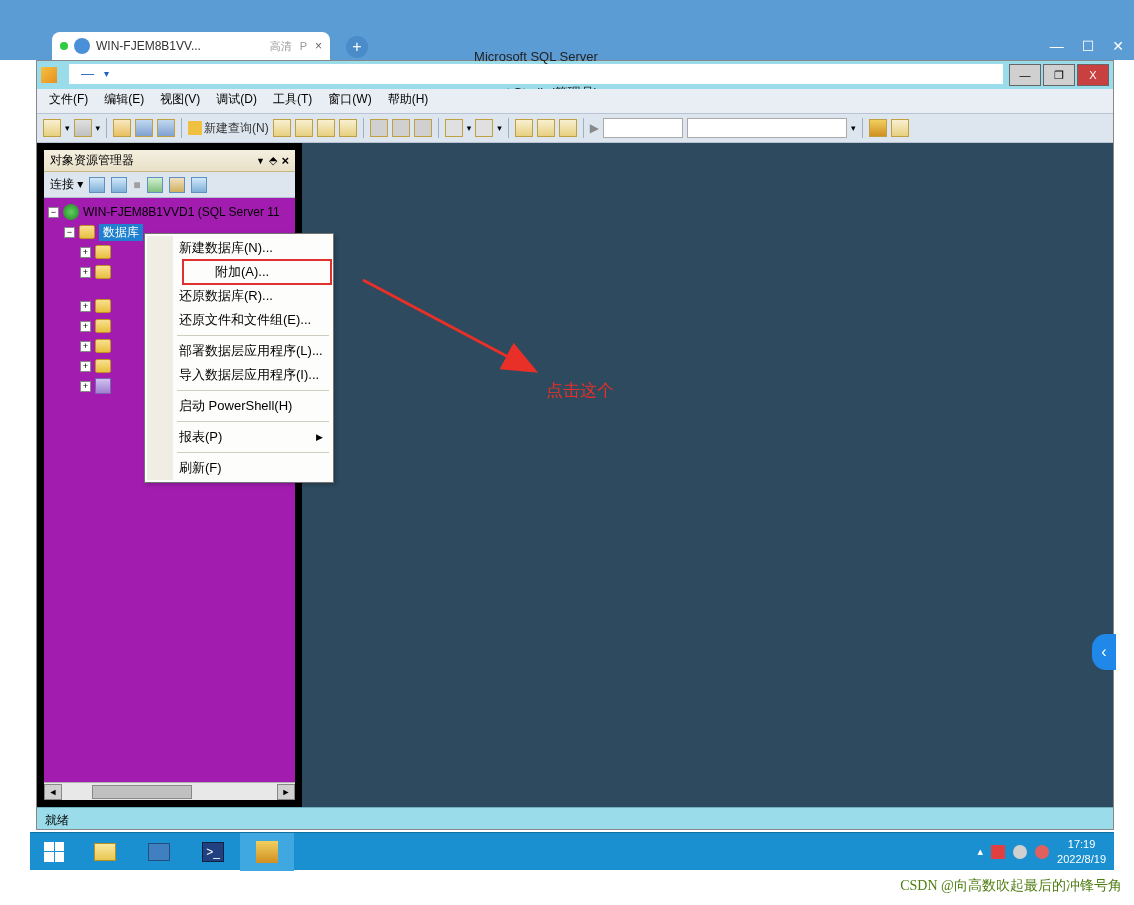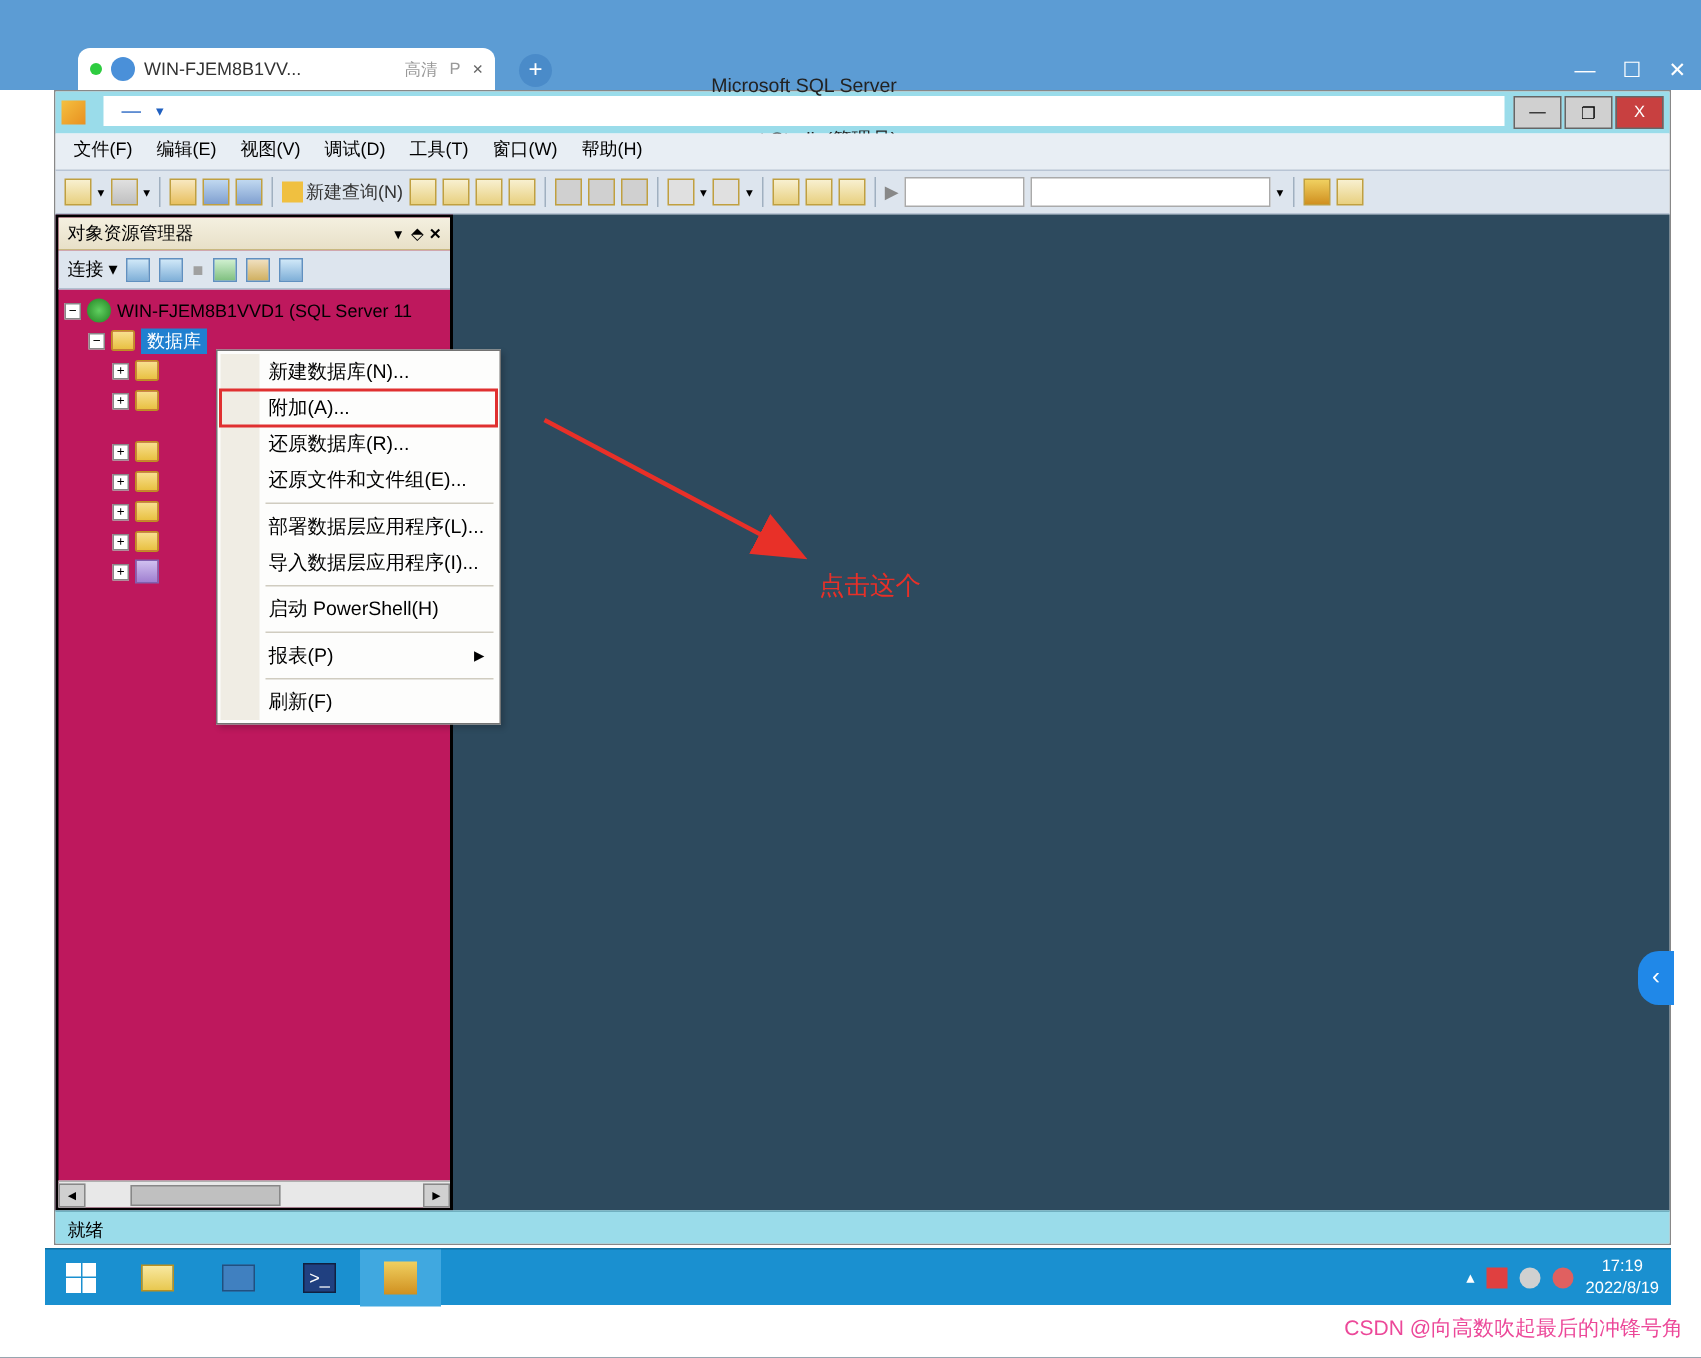--- a/index.html
+++ b/index.html
@@ -34,21 +34,21 @@
 .tb-icon { width: 18px; height: 18px; background: linear-gradient(#f8f0d0, #e8d080); border: 1px solid #c0a040; }
 .tb-sep { width: 1px; height: 20px; background: #a0b0c0; margin: 0 2px; }
 .new-query { display: flex; align-items: center; gap: 2px; color: #333; }
 .nq-icon { width: 14px; height: 14px; background: #f0c040; }
 .tb-input { width: 80px; height: 20px; border: 1px solid #aaa; background: #fff; }
 .tb-input.wide { width: 160px; }
 
 .ssms-body { flex: 1; display: flex; background: #2d4a5e; overflow: hidden; }
 
 
-.obj-explorer { width: 265px; background: #be185d; border: 2px solid #000000; display: flex; flex-direction: column; }
+.obj-explorer { width: 265px; background: #a21caf; border: 7px solid #000000; display: flex; flex-direction: column; }
 .oe-header { height: 22px; background: linear-gradient(#f4f0e0, #e8e0c8); border-bottom: 1px solid #c8b880; display: flex; align-items: center; padding: 0 6px; font-size: 12px; }
 .oe-header-title { flex: 1; }
 .oe-pin { font-size: 11px; margin: 0 4px; }
 .oe-close { font-size: 13px; font-weight: bold; }
 .oe-toolbar { height: 26px; background: #dde5ee; border-bottom: 1px solid #b0c0d0; display: flex; align-items: center; padding: 0 6px; font-size: 12px; gap: 6px; }
 .oe-tb-icon { width: 16px; height: 16px; background: linear-gradient(#d0e8f8, #80b0d8); border: 1px solid #6090c0; }
 .oe-tree { flex: 1; padding: 4px 0; font-size: 12px; overflow: hidden; }
 .tree-row { display: flex; align-items: center; height: 20px; padding-left: 4px; white-space: nowrap; }
 .tree-exp { width: 11px; height: 11px; border: 1px solid #888; display: flex; align-items: center; justify-content: center; font-size: 9px; margin-right: 4px; background: #fff; line-height: 1; }
 .server-icon { width: 16px; height: 16px; background: radial-gradient(circle, #60d060, #208020); border-radius: 50%; margin-right: 4px; }
@@ -57,21 +57,21 @@
 .purple-icon { width: 16px; height: 16px; background: linear-gradient(#d0c0f0, #a080d0); border: 1px solid #8060b0; margin-right: 4px; }
 .oe-scrollbar { height: 18px; background: #e8e8e8; border-top: 1px solid #b0b0b0; display: flex; align-items: center; }
 .oe-scr-btn { width: 18px; height: 16px; background: #d0d0d0; border: 1px solid #888; display: flex; align-items: center; justify-content: center; font-size: 9px; }
 .oe-scr-track { flex: 1; }
 .oe-scr-thumb { width: 100px; height: 14px; background: #c0c0c0; border: 1px solid #888; margin-left: 30px; }
 
 
 .context-menu { position: absolute; left: 144px; top: 233px; width: 190px; background: #fdfdfc; border: 1px solid #737373; box-shadow: 2px 2px 4px rgba(0,0,0,0.2); font-size: 13px; padding: 2px; }
 .cm-iconbar { position: absolute; left: 2px; top: 2px; bottom: 2px; width: 26px; background: #f0ede4; }
 .cm-item { position: relative; height: 24px; display: flex; align-items: center; padding-left: 32px; z-index: 1; }
-.cm-item.highlighted { outline: 2px solid #e03030; outline-offset: -1px; }
+.cm-item.highlighted { outline: 2px solid #e03030; outline-offset: -1px; margin-left: 36px; }
 .cm-sep { height: 1px; background: #d0ccc0; margin: 3px 2px 3px 30px; position: relative; z-index: 1; }
 .cm-arrow { margin-left: auto; margin-right: 8px; font-size: 9px; }
 
 
 .anno-arrow { position: absolute; left: 358px; top: 275px; pointer-events: none; }
 .anno-text { position: absolute; left: 546px; top: 379px; color: #e83028; font-size: 17px; font-family: SimSun, serif; }
 
 
 .ssms-status { height: 22px; background: #9adcea; display: flex; align-items: flex-end; padding: 0 8px; font-size: 12px; border-top: 1px solid #70b0c0; }
 
@@ -87,21 +87,21 @@
 .ps-icon { width: 22px; height: 20px; background: #204080; border: 1px solid #102040; display: flex; align-items: center; justify-content: center; color: #fff; font-size: 12px; }
 .sq-icon { width: 22px; height: 22px; background: linear-gradient(#f0d060, #d09020); }
 .tb-right { margin-left: auto; display: flex; align-items: center; height: 100%; padding-right: 8px; gap: 8px; color: #fff; font-size: 11px; }
 .tray-icon { width: 14px; height: 14px; }
 .clock { text-align: center; line-height: 1.3; }
 
 
 .side-widget { position: absolute; right: 18px; top: 634px; width: 24px; height: 36px; background: #2088e8; border-radius: 14px 0 0 14px; display: flex; align-items: center; justify-content: center; color: #fff; }
 
 
-.watermark { position: absolute; right: 12px; bottom: 10px; font-size: 14px; color: #ec4899; font-family: Liberation Sans, sans-serif; }
+.watermark { position: absolute; right: 12px; bottom: 10px; font-size: 14px; color: #4d7c0f; font-family: Liberation Serif, serif; }
 </style>
 </head>
 <body>
 
 <div class="browser-tabs">
   <div class="tab-active">
     <div class="green-dot"></div>
     <div class="avatar-icon"></div>
     <span class="tab-title">WIN-FJEM8B1VV...</span>
     <span class="tab-extra">高清</span>

